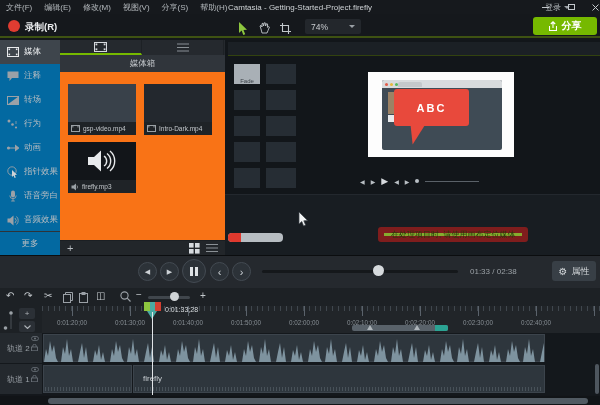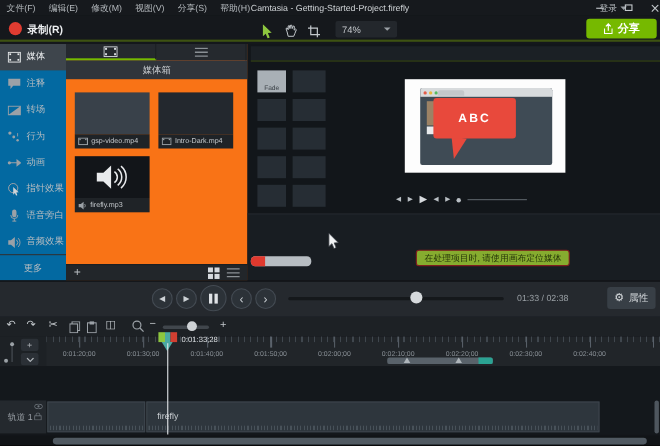--- a/index.html
+++ b/index.html
@@ -61,21 +61,21 @@
   .card1b { position:absolute; left:6px; top:35px; width:29px; height:7px; background:#e8eaec; }
   .card2 { position:absolute; left:40px; top:10px; width:26px; height:9px; background:#aebdc6; }
   .callout { position:absolute; left:26px; top:17px; width:75px; height:37px; background:#e8493c; border-radius:3px; display:flex; align-items:center; justify-content:center; color:#fff; font-weight:bold; font-size:11px; letter-spacing:2px; }
   .callout-tail { position:absolute; left:41px; top:53px; width:0; height:0; border-left:5px solid transparent; border-right:9px solid transparent; border-top:20px solid #e8493c; transform:rotate(8deg); }
   .vid-controls { position:absolute; left:135px; top:136px; display:flex; align-items:center; gap:6px; color:#b9bfc4; font-size:6px; }
   .vid-scrub { width:54px; height:1px; background:#5a6168; }
   .vid-scrub-dot { width:4px; height:4px; border-radius:50%; background:#b9bfc4; }
   .canv-divider { position:absolute; left:0; top:154px; width:375px; height:61px; background:#181d22; border-top:1px solid #23282e; }
   .prog { position:absolute; left:3px; top:193px; width:55px; height:9px; background:#b7bdc2; border-radius:4px; }
   .prog-red { position:absolute; left:0; top:0; width:13px; height:9px; background:#e0392e; border-radius:4px 0 0 4px; }
-  .tip { position:absolute; left:153px; top:187px; height:15px; background:#86ac2f; border:1px solid #7f1d1d; border-radius:3px; display:flex; align-items:center; padding:0 7px; font-size:8px; color:#273709; white-space:nowrap; }
+  .tip { position:absolute; left:153px; top:187px; height:15px; background:#86ac2f; border:6px solid #7f1d1d; border-radius:3px; display:flex; align-items:center; padding:0 7px; font-size:8px; color:#273709; white-space:nowrap; }
 
   
   .transport { left:0; top:255px; width:600px; height:33px; background:#25292e; border-top:1px solid #0b0d0f; }
   .cbtn { position:absolute; border-radius:50%; background:#2c3238; border:1px solid #434a52; display:flex; align-items:center; justify-content:center; color:#ccd1d5; }
   .pausebars { display:flex; gap:2.5px; }
   .pausebars i { width:2.5px; height:9px; background:#dfe3e6; }
   .scrub-groove { position:absolute; left:262px; top:270px; width:196px; height:3px; border-radius:2px; background:#15181b; }
   .scrub-handle { position:absolute; left:373px; top:265px; width:11px; height:11px; border-radius:50%; background:#d6dadd; }
   .ptime { position:absolute; left:470px; top:267px; font-size:8px; color:#9aa0a5; }
   .props { position:absolute; left:552px; top:261px; width:44px; height:20px; background:#383f46; border-radius:3px; display:flex; align-items:center; justify-content:center; gap:4px; font-size:9px; color:#d3d7da; }
@@ -486,20 +486,45 @@
       <div class="mini-btn" style="top:15px">
         <svg width="7" height="4">
             <path d="M0.5 0.5 L3.5 3.5 L6.5 0.5" fill="none" stroke="#aeb3b8" stroke-width="1.1"></path>
           </svg>
       </div>
     </div>
   </div>
 
   <div class="abs tracks">
 
+    <div class="trow" style="top:0; height:30px">
+      <div class="clip" style="left:43px; top:1px; width:502px; height:28px">
+        <svg width="500" height="26" style="margin-top:1px">
+          <defs>
+            <pattern id="wf" width="66" height="26" patternUnits="userSpaceOnUse">
+              <path d="M0 26 L2 13 L4 20 L6 5 L8 16 L10 9 L12 22 L14 26 L17 26 L19 11 L21 18 L23 3 L25 20 L27 13 L29 26 L34 26 L36 16 L38 7 L40 22 L42 11 L44 26 L49 26 L51 14 L53 20 L55 9 L57 24 L59 16 L61 26 Z" fill="#7e939f"></path>
+            </pattern>
+          </defs>
+          <rect width="500" height="26" fill="url(#wf)"></rect>
+        </svg>
+      </div>
+      <div class="thead" style="height:30px">
+        <span class="tname">轨道 2</span>
+        <span class="ticons">
+          <svg width="8" height="5">
+              <ellipse cx="4" cy="2.5" rx="3.6" ry="2.2" fill="none" stroke="#6f767d" stroke-width="0.8"></ellipse>
+              <circle cx="4" cy="2.5" r="1" fill="#6f767d"></circle>
+            </svg>
+          <svg width="7" height="7">
+              <rect x="0.5" y="3" width="6" height="3.8" fill="none" stroke="#6f767d" stroke-width="0.8"></rect>
+              <path d="M1.8 3 V2 A1.7 1.7 0 0 1 5.2 2 V3" fill="none" stroke="#6f767d" stroke-width="0.8"></path>
+            </svg>
+        </span>
+      </div>
+    </div>
 
     <div class="trow" style="top:31px; height:30px">
       <div class="clip" style="left:43px; top:1px; width:89px; height:28px">
         <span class="wave-strip"></span>
       </div>
       <div class="clip" style="left:133px; top:1px; width:412px; height:28px">
         <span class="clip-label">firefly</span>
         <span class="wave-strip"></span>
       </div>
       <div class="thead" style="height:30px">

